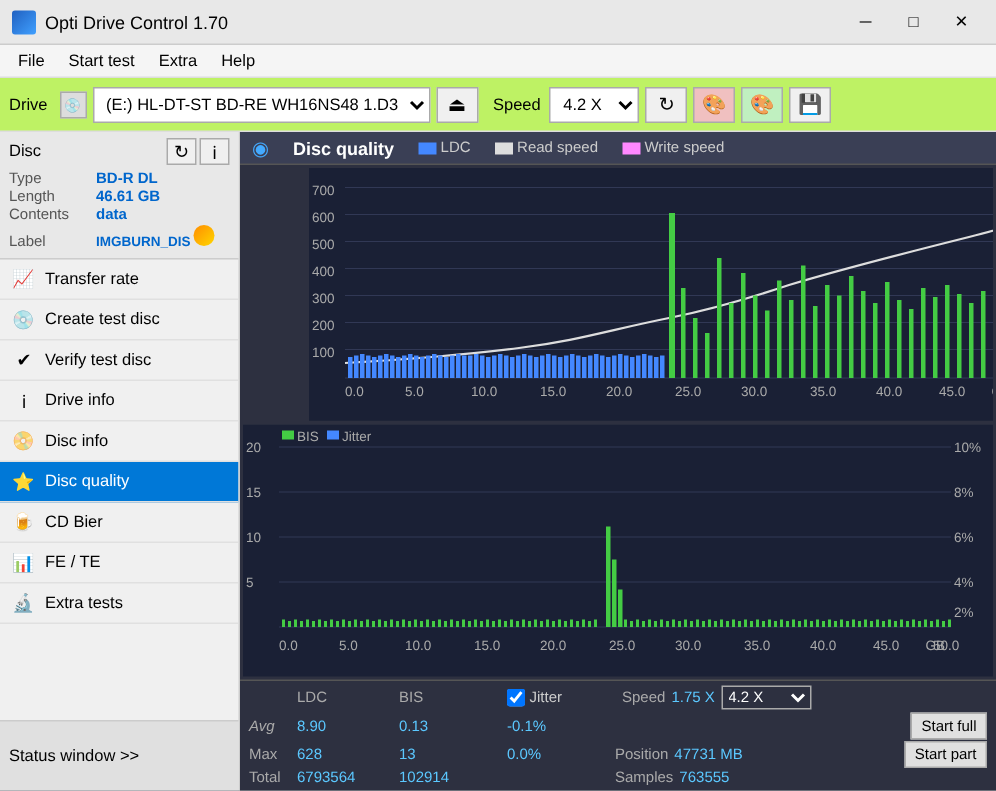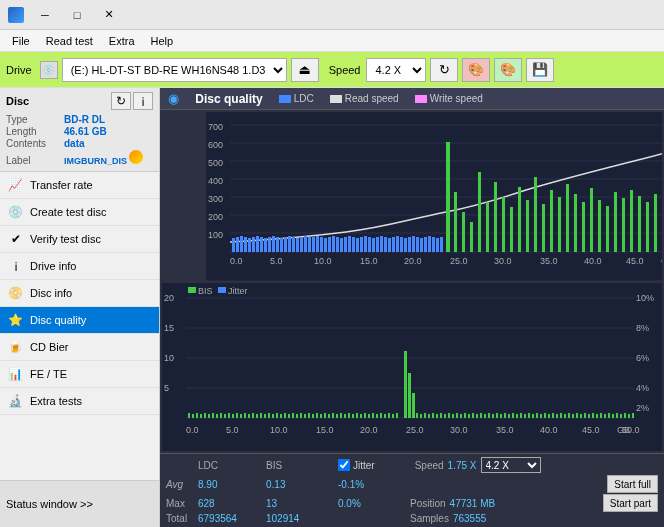--- a/index.html
+++ b/index.html
@@ -132,21 +132,21 @@
       border-bottom: 1px solid #ccc;
       padding: 4px 6px;
     }
     .disc-panel-header {
       display: flex;
       align-items: center;
       justify-content: space-between;
       margin-bottom: 4px;
     }
     .disc-panel-title {
-      font-weight: bold;
+      font-weight: normal;
       font-size: 11px;
     }
     .disc-refresh-btn {
       width: 20px;
       height: 18px;
       font-size: 12px;
       cursor: pointer;
       border: 1px solid #aaa;
       background: #f0f0f0;
       display: flex;
@@ -260,30 +260,31 @@
       border: 1px solid #aaa;
       background: #2d3040;
       color: white;
     }
   </style>
 </head>
 <body>
 
 <div class="title-bar">
   <div class="title-bar-icon"></div>
+  <span class="title-bar-text">Opti Drive Control 1.70</span>
   <div class="title-bar-controls">
     <button class="title-btn">─</button>
     <button class="title-btn">□</button>
     <button class="title-btn close">✕</button>
   </div>
 </div>
 
 <div class="menu-bar">
   <span class="menu-item">File</span>
-  <span class="menu-item">Read test</span>
+  <span class="menu-item">Start test</span>
   <span class="menu-item">Extra</span>
   <span class="menu-item">Help</span>
 </div>
 
 <div class="toolbar">
   <span class="toolbar-label">Drive</span>
   <div style="width:18px;height:18px;background:#ddd;border:1px solid #aaa;display:flex;align-items:center;justify-content:center;font-size:9px;">💿</div>
   <select class="drive-select">
     <option>(E:)  HL-DT-ST BD-RE  WH16NS48 1.D3</option>
   </select>

